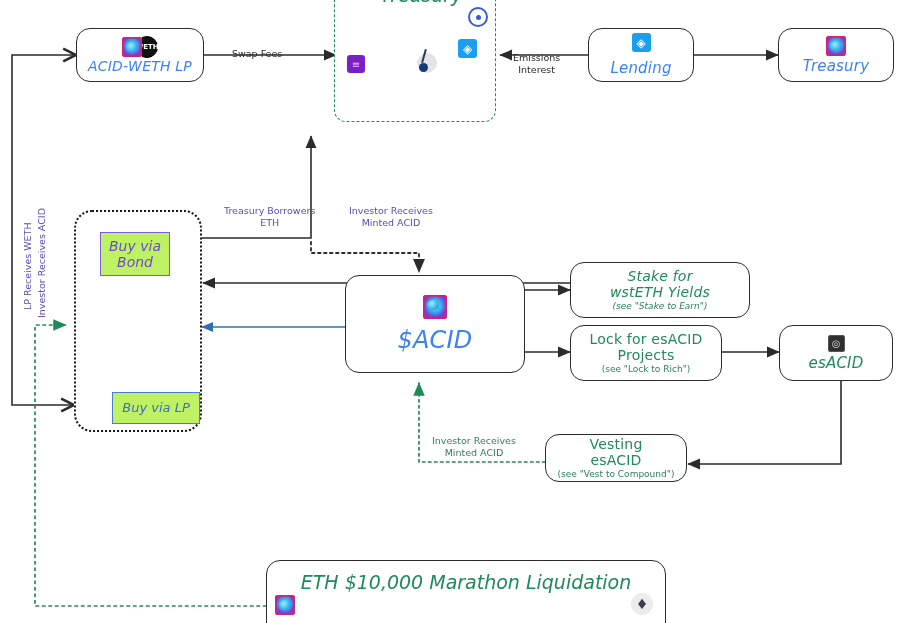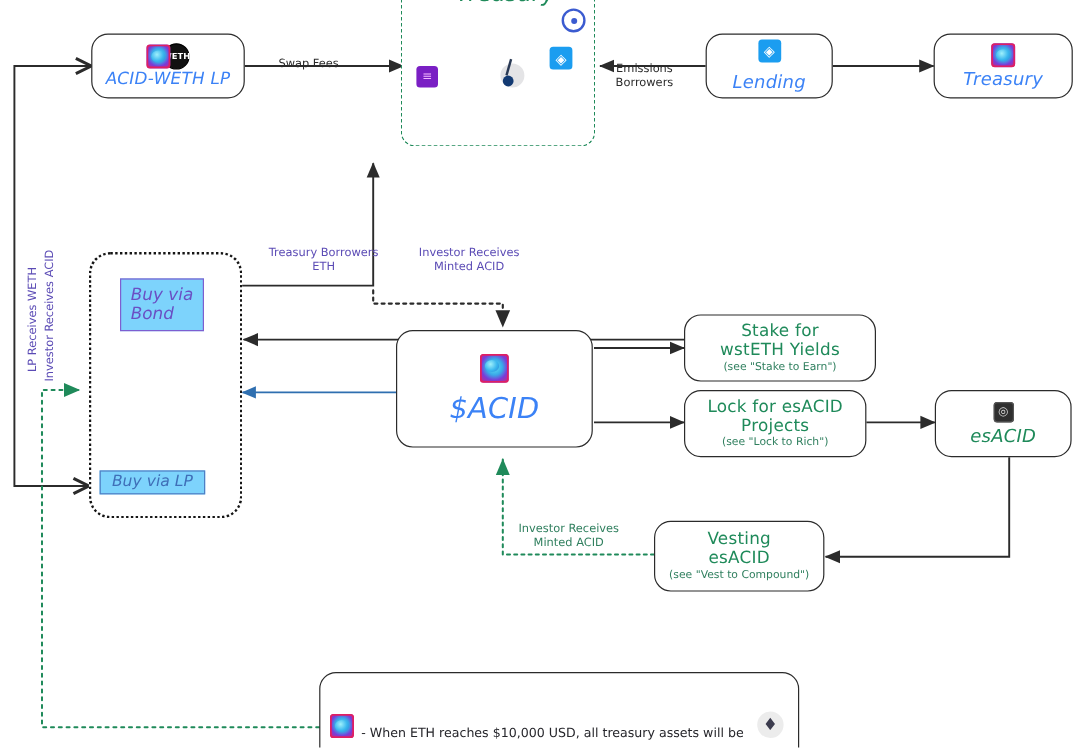--- a/index.html
+++ b/index.html
@@ -115,23 +115,23 @@
   #investor{
     position:absolute;
     box-sizing:border-box;
     border:2px dotted #151515;
     border-radius:18px;
     background:#fff;
   }
   .mini-box{
     position:absolute;
     box-sizing:border-box;
-    background:#7dd3fc;
+    background:#bef264;
     display:flex;align-items:center;justify-content:center;
-    text-align:left;line-height:1.15;
+    text-align:center;line-height:1.15;
   }
   #buy-bond{border:1.4px solid #7d5fd0;color:#6a4fc4;font-size:14px;font-style:italic;}
   #buy-lp{border:1.4px solid #4e7fc4;color:#3f6fb8;font-size:13px;font-style:italic;}
   #investor-title{
     position:absolute;width:100%;text-align:center;
     font-size:19px;color:#1a1a1a;font-style:italic;line-height:1.2;
   }
 
   
   .edge-label{
@@ -262,64 +262,64 @@
     <div class="label blue-label" style="font-size:15px;margin-top:2px;">Treasury</div>
   </div>
 
   <div id="investor" style="left:74px;top:210px;width:128px;height:222px;">
     <div class="mini-box" id="buy-bond" style="left:24px;top:20px;width:70px;height:44px;">
       <span>
         <span>Buy via</span><br>
         <span>Bond</span>
       </span>
     </div>
-    <div class="mini-box" id="buy-lp" style="left:7px;top:180px;width:88px;height:20px;">
+    <div class="mini-box" id="buy-lp" style="left:36px;top:180px;width:88px;height:32px;">
       <span>Buy via LP</span>
     </div>
   </div>
 
-  <div class="node" style="left:330px;top:275px;width:164px;height:98px;">
+  <div class="node" style="left:345px;top:275px;width:180px;height:98px;">
     <div class="ico-acid" style="width:24px;height:24px;"></div>
     <div class="label blue-label" style="font-size:24px;margin-top:8px;">$ACID</div>
   </div>
 
-  <div class="node" style="left:570px;top:262px;width:160px;height:56px;">
+  <div class="node" style="left:570px;top:262px;width:180px;height:56px;font-style:italic;">
     <div class="label green-label" style="font-size:14px;">Stake for</div>
     <div class="label green-label" style="font-size:14px;">wstETH Yields</div>
     <div class="sub">(see "Stake to Earn")</div>
   </div>
 
   <div class="node" style="left:570px;top:325px;width:152px;height:56px;">
     <div class="label green-label" style="font-size:14px;">Lock for esACID</div>
     <div class="label green-label" style="font-size:14px;">Projects</div>
     <div class="sub">(see "Lock to Rich")</div>
   </div>
 
   <div class="node" style="left:779px;top:325px;width:114px;height:56px;">
     <div class="ico-esacid">◎</div>
     <div class="label green-label" style="font-size:15px;margin-top:3px;font-style:italic;">esACID</div>
   </div>
 
-  <div class="node" style="left:545px;top:434px;width:142px;height:59px;">
+  <div class="node" style="left:545px;top:434px;width:142px;height:48px;">
     <div class="label green-label" style="font-size:14px;">Vesting</div>
     <div class="label green-label" style="font-size:14px;">esACID</div>
     <div class="sub">(see "Vest to Compound")</div>
   </div>
 
   <div id="marathon" style="left:266px;top:560px;width:400px;height:84px;">
+    <div id="marathon-title">ETH $10,000 Marathon Liquidation</div>
     <div class="ico-acid" style="position:absolute;left:8px;top:34px;"></div>
     <div class="ico-eth" style="position:absolute;right:12px;top:32px;">♦</div>
-    <div id="marathon-body">- When ETH reaches $10,000 USD, all treasury assets will be</div>
   </div>
 
   <div class="edge-label lbl-dark" style="left:232px;top:48px;">Swap Fees</div>
 
   <div class="edge-label lbl-dark" style="left:513px;top:52px;">
     <div>Emissions</div>
-    <div>Borrowers</div>
+    <div>Interest</div>
   </div>
 
   <div class="edge-label lbl-purple" style="left:224px;top:205px;">
     <div>Treasury Borrowers</div>
     <div>ETH</div>
   </div>
 
   <div class="edge-label lbl-purple" style="left:349px;top:205px;">
     <div>Investor Receives</div>
     <div>Minted ACID</div>

